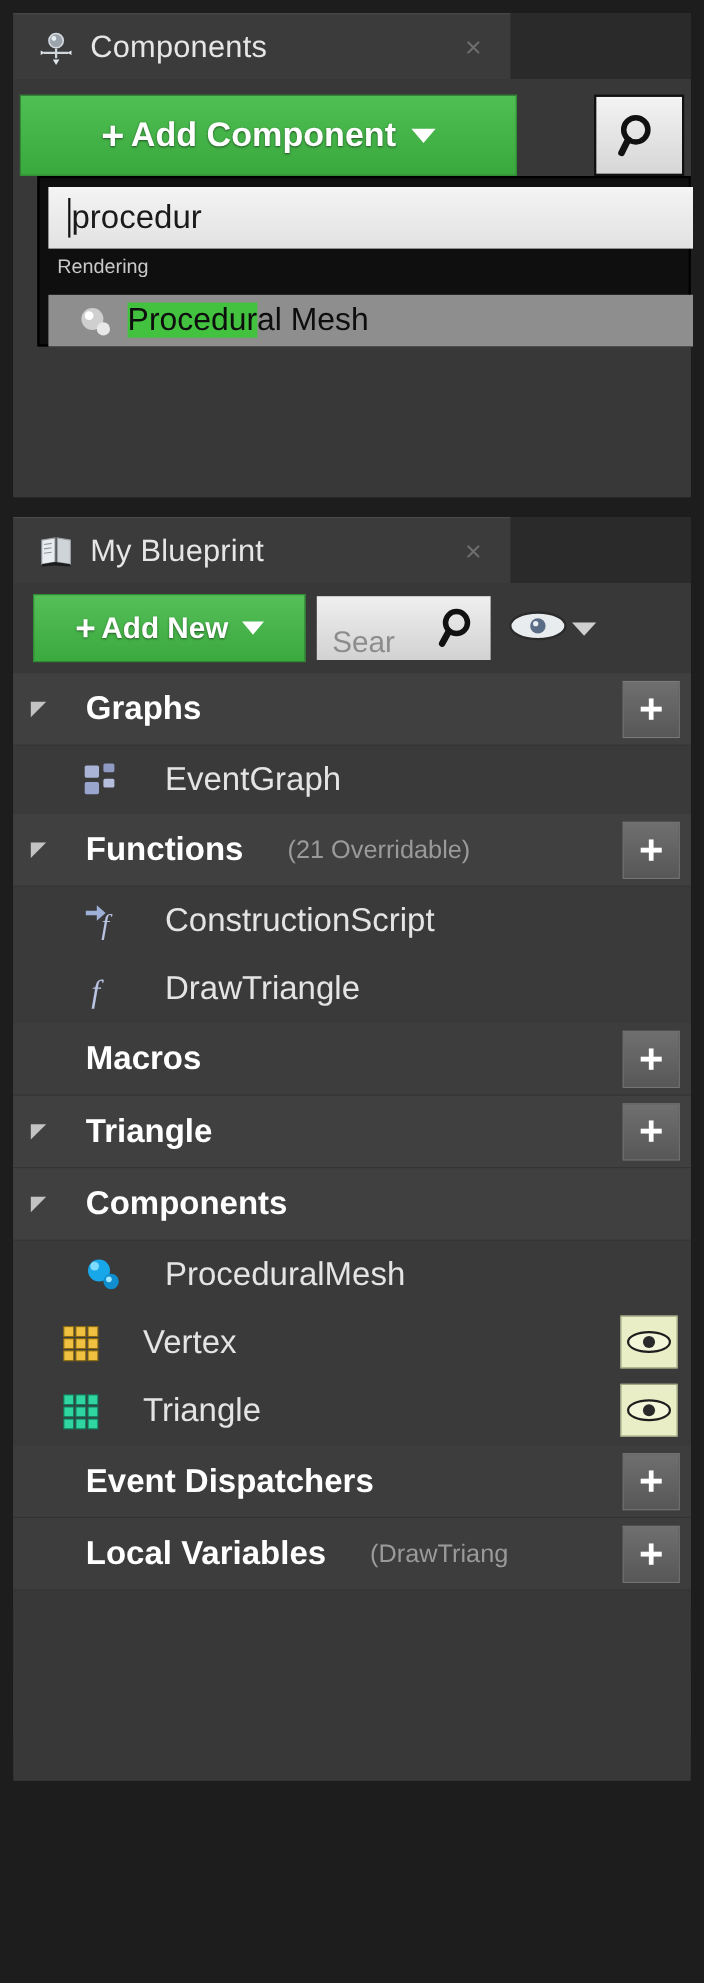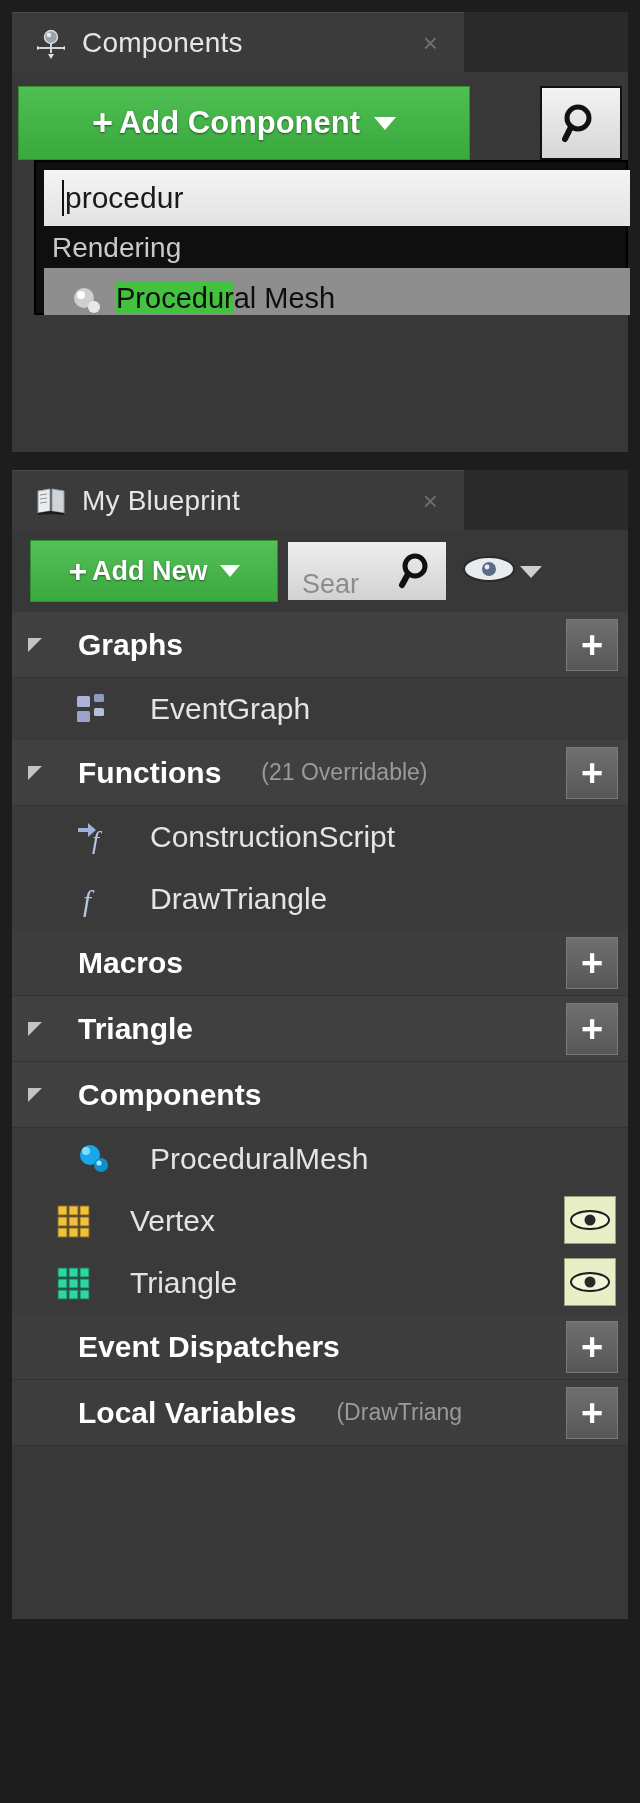--- a/index.html
+++ b/index.html
@@ -61,25 +61,25 @@
   .dd-input {
     position: absolute; left: 8px; top: 8px; right: -4px; height: 56px;
     background: linear-gradient(#f4f4f4,#e2e2e2);
     display: flex; align-items: center; padding-left: 18px;
   }
   .dd-input .caret-bar {
     width: 2px; height: 36px; background: #111; margin-right: 1px;
   }
   .dd-input-text { color: #1a1a1a; font-size: 30px; }
   .dd-cat {
-    position: absolute; left: 16px; top: 70px; color: #c9c9c9; font-size: 28px;
+    position: absolute; left: 16px; top: 70px; color: #c9c9c9; font-size: 18px;
   }
   .dd-row {
     position: absolute; left: 8px; right: -4px; top: 106px; height: 47px;
-    background: #8e8e8e; display: flex; align-items: flex-end; padding-left: 26px;
+    background: #8e8e8e; display: flex; align-items: center; padding-left: 26px;
   }
   .dd-row .mesh-icon { width: 34px; height: 30px; margin-right: 12px; flex:none; }
   .dd-row-text { font-size: 29px; color: #0e0e0e; white-space: nowrap; }
   .hl { background: #43c23f; color: #0e0e0e; }
 
   
   #myblueprint-panel { top: 470px; width: 616px; height: 1149px; background: #383838; }
   .mb-toolbar { position: relative; height: 82px; background: #383838; }
   .btn-add-new {
     position: absolute; left: 18px; top: 10px; width: 248px; height: 62px;

